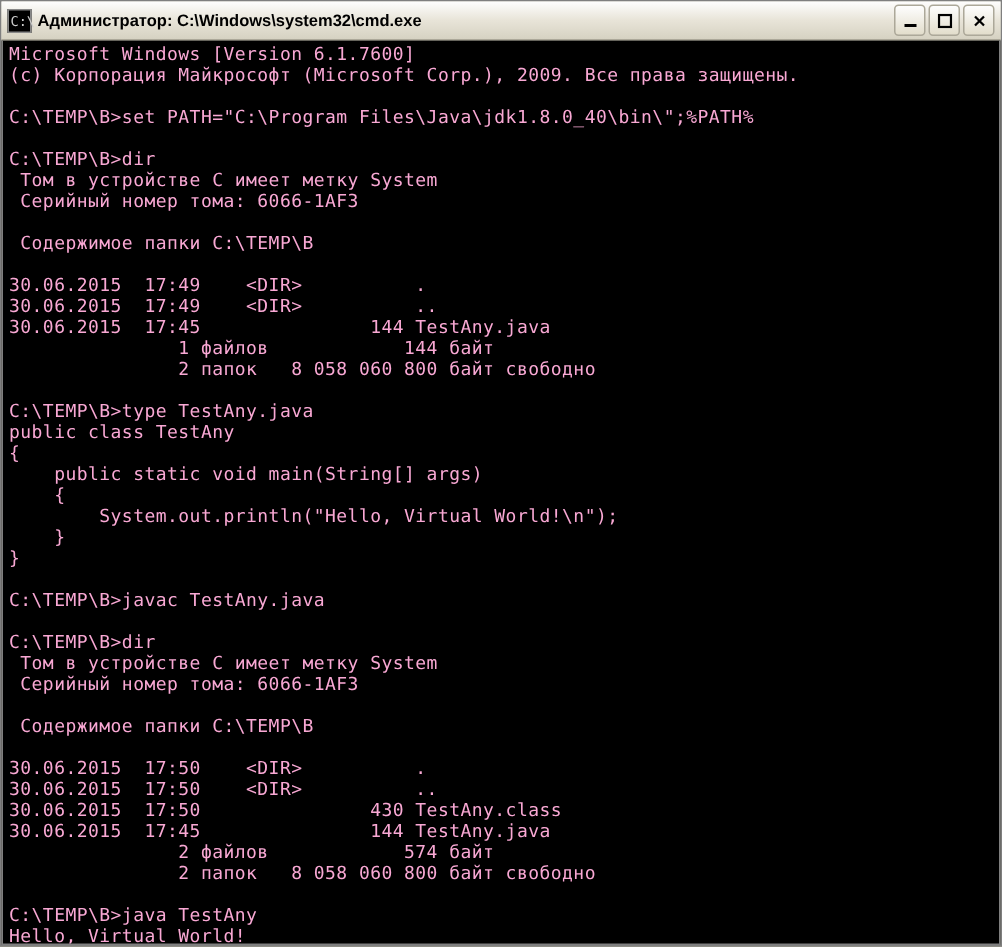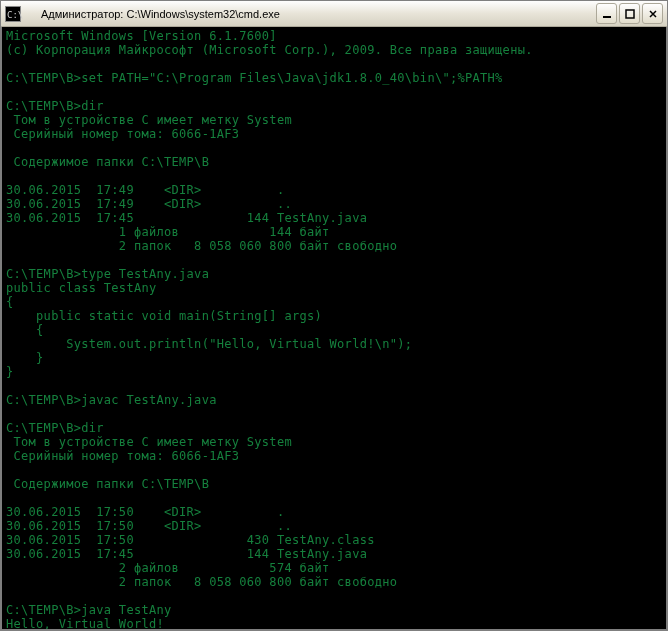--- a/index.html
+++ b/index.html
@@ -36,45 +36,44 @@
     font-family: 'Lucida Console', monospace;
     font-size: 9px;
     line-height: 16px;
     text-align: left;
     padding-left: 1px;
     border: 1px solid #888;
   }
   .title-text {
     flex: 1;
     color: #000;
-    font-weight: normal;
+    font-weight: bold;
     white-space: nowrap;
     overflow: hidden;
-    margin-left: 16px;
   }
   .win-buttons {
     display: flex;
     gap: 2px;
   }
   .win-btn {
     width: 21px;
     height: 21px;
     border: 1px solid #aca899;
     background: linear-gradient(to bottom, #fefefe, #e2ddcb);
     border-radius: 3px;
     display: flex;
     align-items: center;
     justify-content: center;
     cursor: pointer;
   }
   .win-btn svg { width: 10px; height: 10px; }
   .console {
     flex: 1;
     background: #000;
-    color: #15803d;
+    color: #f9a8d4;
     font-family: 'Lucida Console', 'Consolas', monospace;
     font-size: 12px;
     line-height: 14px;
     padding: 2px 4px;
     white-space: pre;
     overflow: hidden;
     border: 1px solid #7f7f7f;
     border-top: none;
     letter-spacing: 0.3px;
   }

